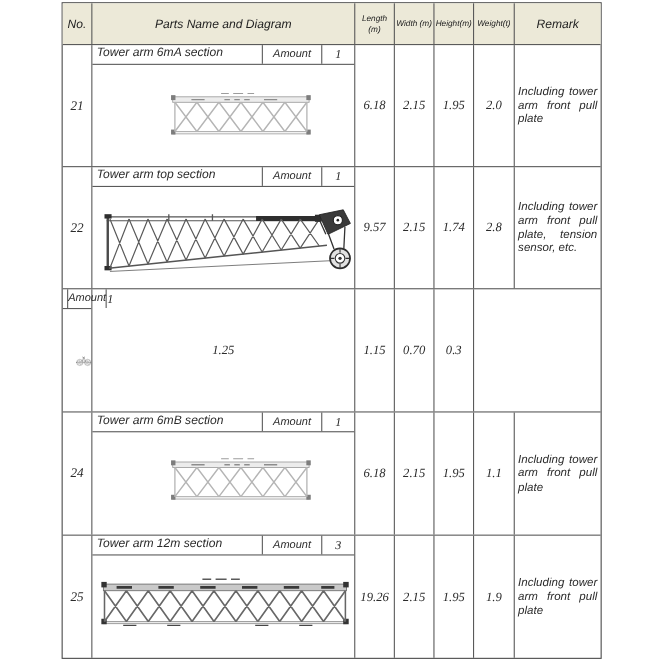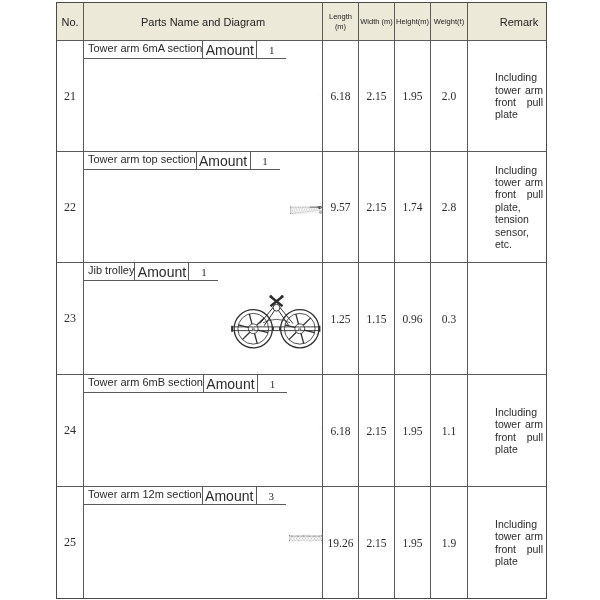--- a/index.html
+++ b/index.html
@@ -1,33 +1,33 @@
 <!DOCTYPE html>
 <html style="--header-bg: #ece9d8;"><head>
 <meta charset="utf-8">
 <style>
   html,body{margin:0;padding:0;background:#ffffff;width:600px;height:600px;overflow:hidden;}
   body{font-family:"Liberation Sans",sans-serif;color:#2b2b2b;position:relative;}
   .table{position:absolute;left:56px;top:2px;width:491px;border:1.5px solid #4a4a4a;background:#fff;box-sizing:border-box;}
   .row{display:grid;grid-template-columns:27px 239px 36px 36px 36px 37px 1fr;border-bottom:1px solid #5a5a5a;}
   .row:last-child{border-bottom:none;}
-  .cell{border-right:1px solid #5a5a5a;box-sizing:border-box;min-width:0;}
-  .cell:last-child{border-right:none;margin-left:24px;}
+  .cell{border-right:1px solid #5a5a5a;box-sizing:border-box;min-width:0;font-style:italic;}
+  .cell:last-child{border-right:none;}
   .hrow{height:37px;background:var(--header-bg,#ece9d8);}
   .hcell{display:flex;align-items:center;justify-content:center;text-align:center;font-size:11px;color:#222;}
   .hcell.small{font-size:7.5px;white-space:nowrap;overflow:visible;}
   .hcell.wrap{white-space:normal;word-break:break-all;line-height:1.25;padding:0 1px;}
   .brow{height:110px;}
   .brow.tall{height:111px;}
   .no-cell{display:flex;align-items:center;justify-content:center;
            font-family:"Liberation Serif",serif;font-size:12px;}
-  .parts-cell{display:flex;flex-direction:row;}
+  .parts-cell{display:flex;flex-direction:column;}
   .titleband{height:17px;flex:0 0 17px;display:flex;border-bottom:1px solid #5a5a5a;}
   .pname{flex:1;font-size:11px;padding:1px 0 0 4px;white-space:nowrap;overflow:hidden;}
-  .amt-label{width:54px;border-left:1px solid #5a5a5a;font-size:14px;display:flex;
+  .amt-label{width:54px;border-left:1px solid #5a5a5a;font-size:10px;display:flex;
              align-items:center;justify-content:center;box-sizing:border-box;}
   .amt-value{width:30px;border-left:1px solid #5a5a5a;font-family:"Liberation Serif",serif;
              font-size:11px;display:flex;align-items:center;justify-content:center;box-sizing:border-box;}
   .diagram-area{flex:1;display:flex;align-items:center;justify-content:center;overflow:hidden;}
   .num-cell{display:flex;align-items:center;justify-content:center;
             font-family:"Liberation Serif",serif;font-size:11.5px;}
   .remark-cell{display:flex;flex-direction:column;justify-content:center;
                font-size:10.5px;line-height:1.18;padding:0 3px;}
   .remark-cell .rtext{text-align:justify;}
   svg{display:block;}
@@ -118,21 +118,20 @@
     <div class="cell num-cell">9.57</div>
     <div class="cell num-cell">2.15</div>
     <div class="cell num-cell">1.74</div>
     <div class="cell num-cell">2.8</div>
     <div class="cell remark-cell">
       <div class="rtext">Including tower arm front pull plate, tension sensor, etc.</div>
     </div>
   </div>
 
   <div class="row brow tall">
-    <div class="cell no-cell">23</div>
     <div class="cell parts-cell">
       <div class="titleband">
         <div class="pname">Jib trolley</div>
         <div class="amt-label">Amount</div>
         <div class="amt-value">1</div>
       </div>
       <div class="diagram-area">
         <svg id="dia23" class="d23" width="122" height="82" viewBox="0 0 122 82">
             <path d="M3 51.5H119M3 56.5H119" stroke="#2e2e2e" stroke-width="1.2" fill="none"></path>
             <rect x="1.5" y="50" width="2.5" height="8" fill="#2e2e2e"></rect>
@@ -164,21 +163,21 @@
             <path d="M89 54h8M93 50v8" stroke="#fff" stroke-width="0.8" fill="none"></path>
             <circle cx="62" cy="26" r="4.5" fill="#fff" stroke="#2e2e2e" stroke-width="1.3"></circle>
             <path d="M54 11L70 24M70 11L54 24" stroke="#2e2e2e" stroke-width="3.2" fill="none"></path>
             <circle cx="54.5" cy="11" r="2" fill="#2e2e2e"></circle>
             <circle cx="69.5" cy="11" r="2" fill="#2e2e2e"></circle>
           </svg>
       </div>
     </div>
     <div class="cell num-cell">1.25</div>
     <div class="cell num-cell">1.15</div>
-    <div class="cell num-cell">0.96</div>
+    <div class="cell num-cell">0.70</div>
     <div class="cell num-cell">0.3</div>
     <div class="cell remark-cell">
       <div class="rtext"></div>
     </div>
   </div>
 
   <div class="row brow tall">
     <div class="cell no-cell">24</div>
     <div class="cell parts-cell">
       <div class="titleband">

